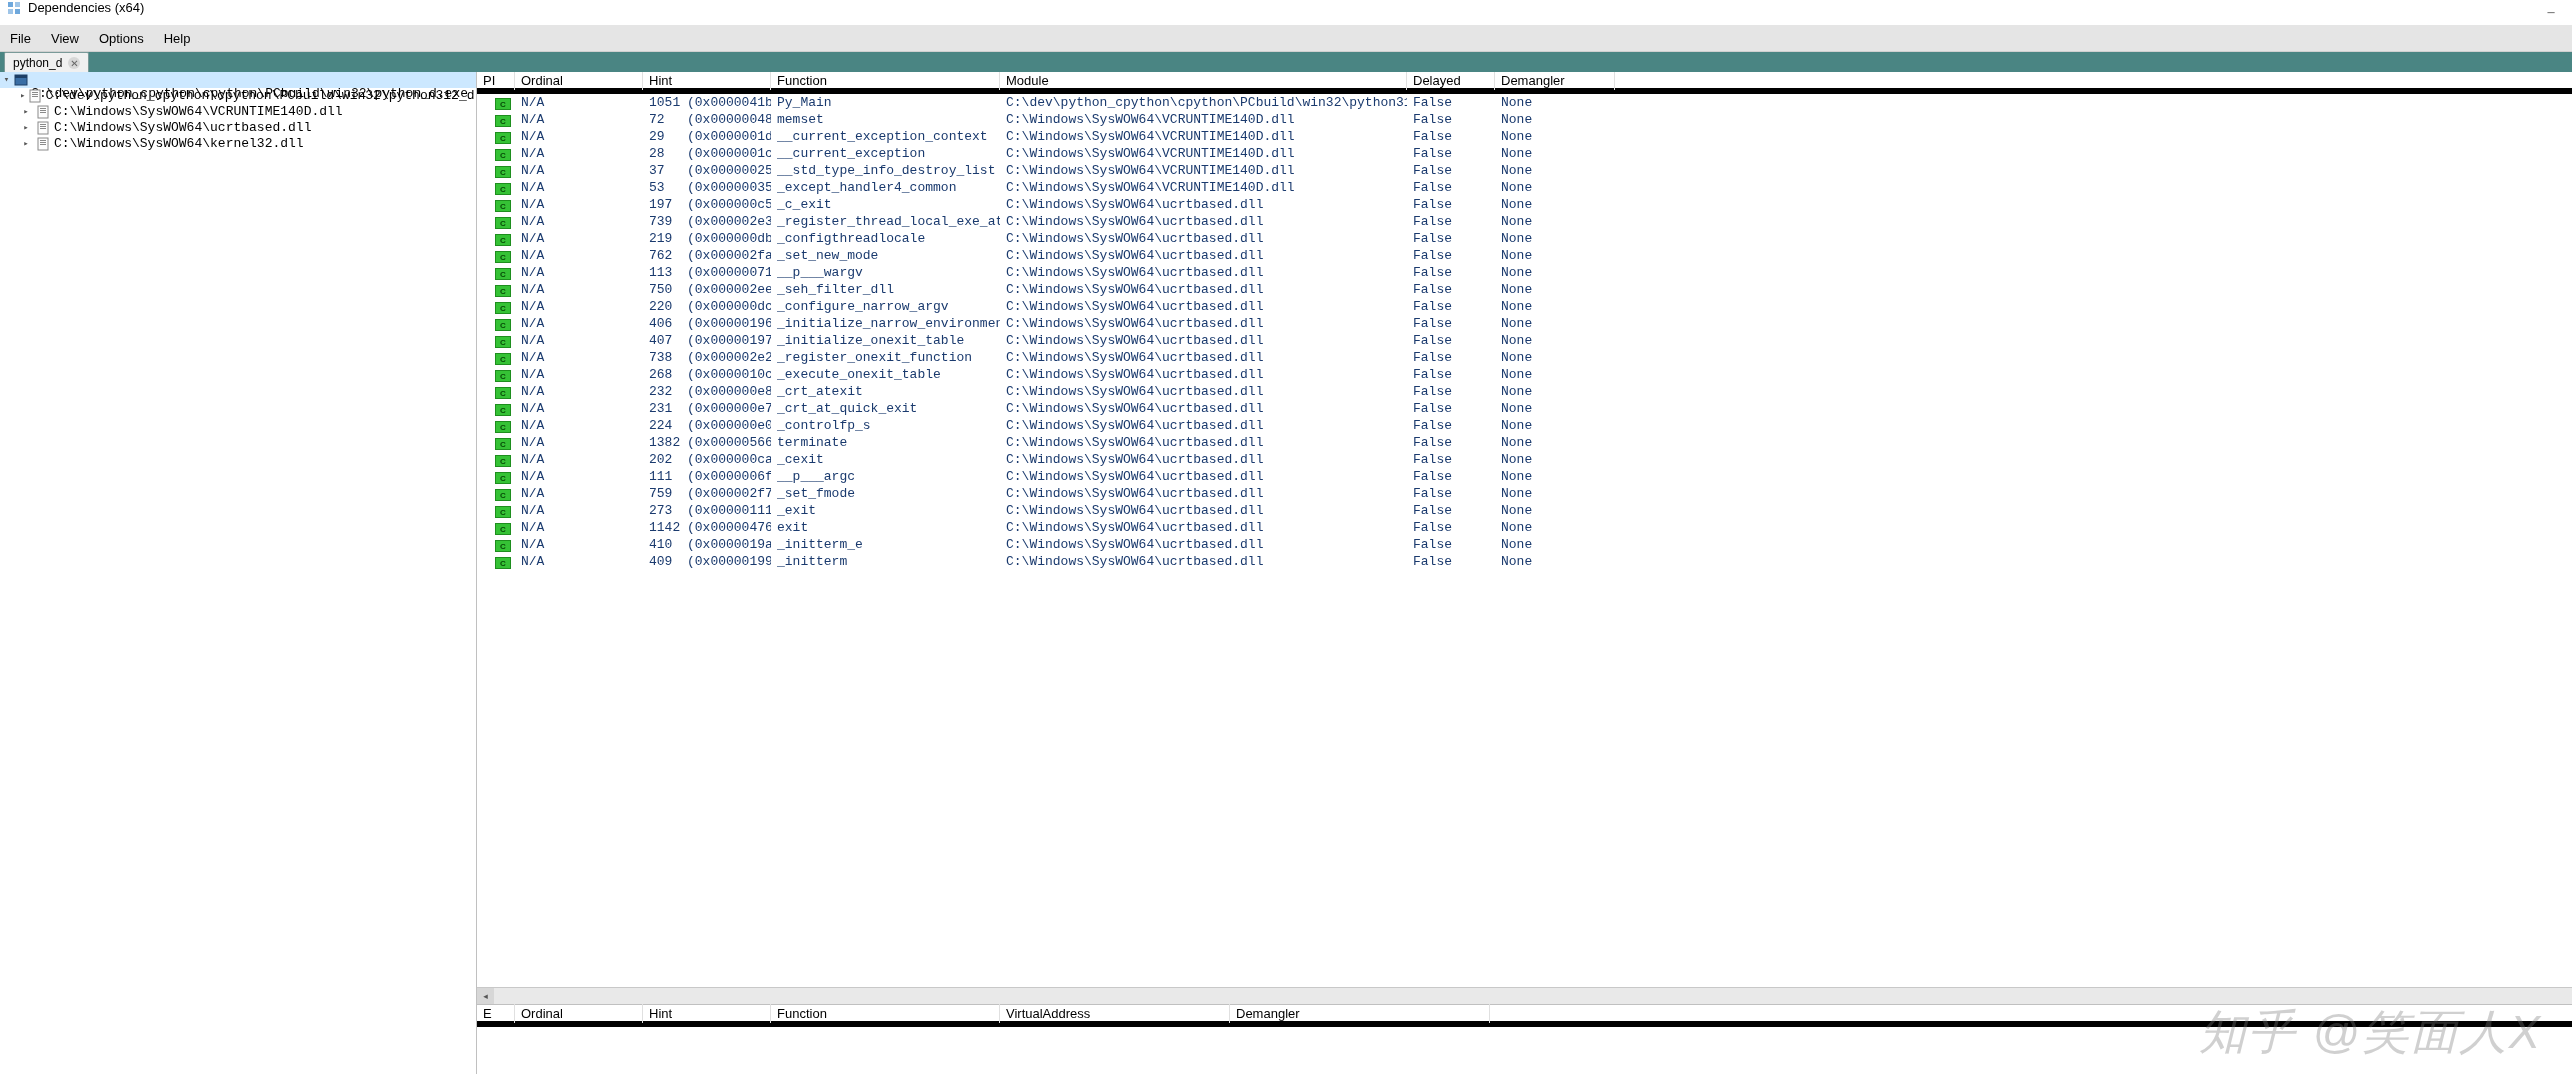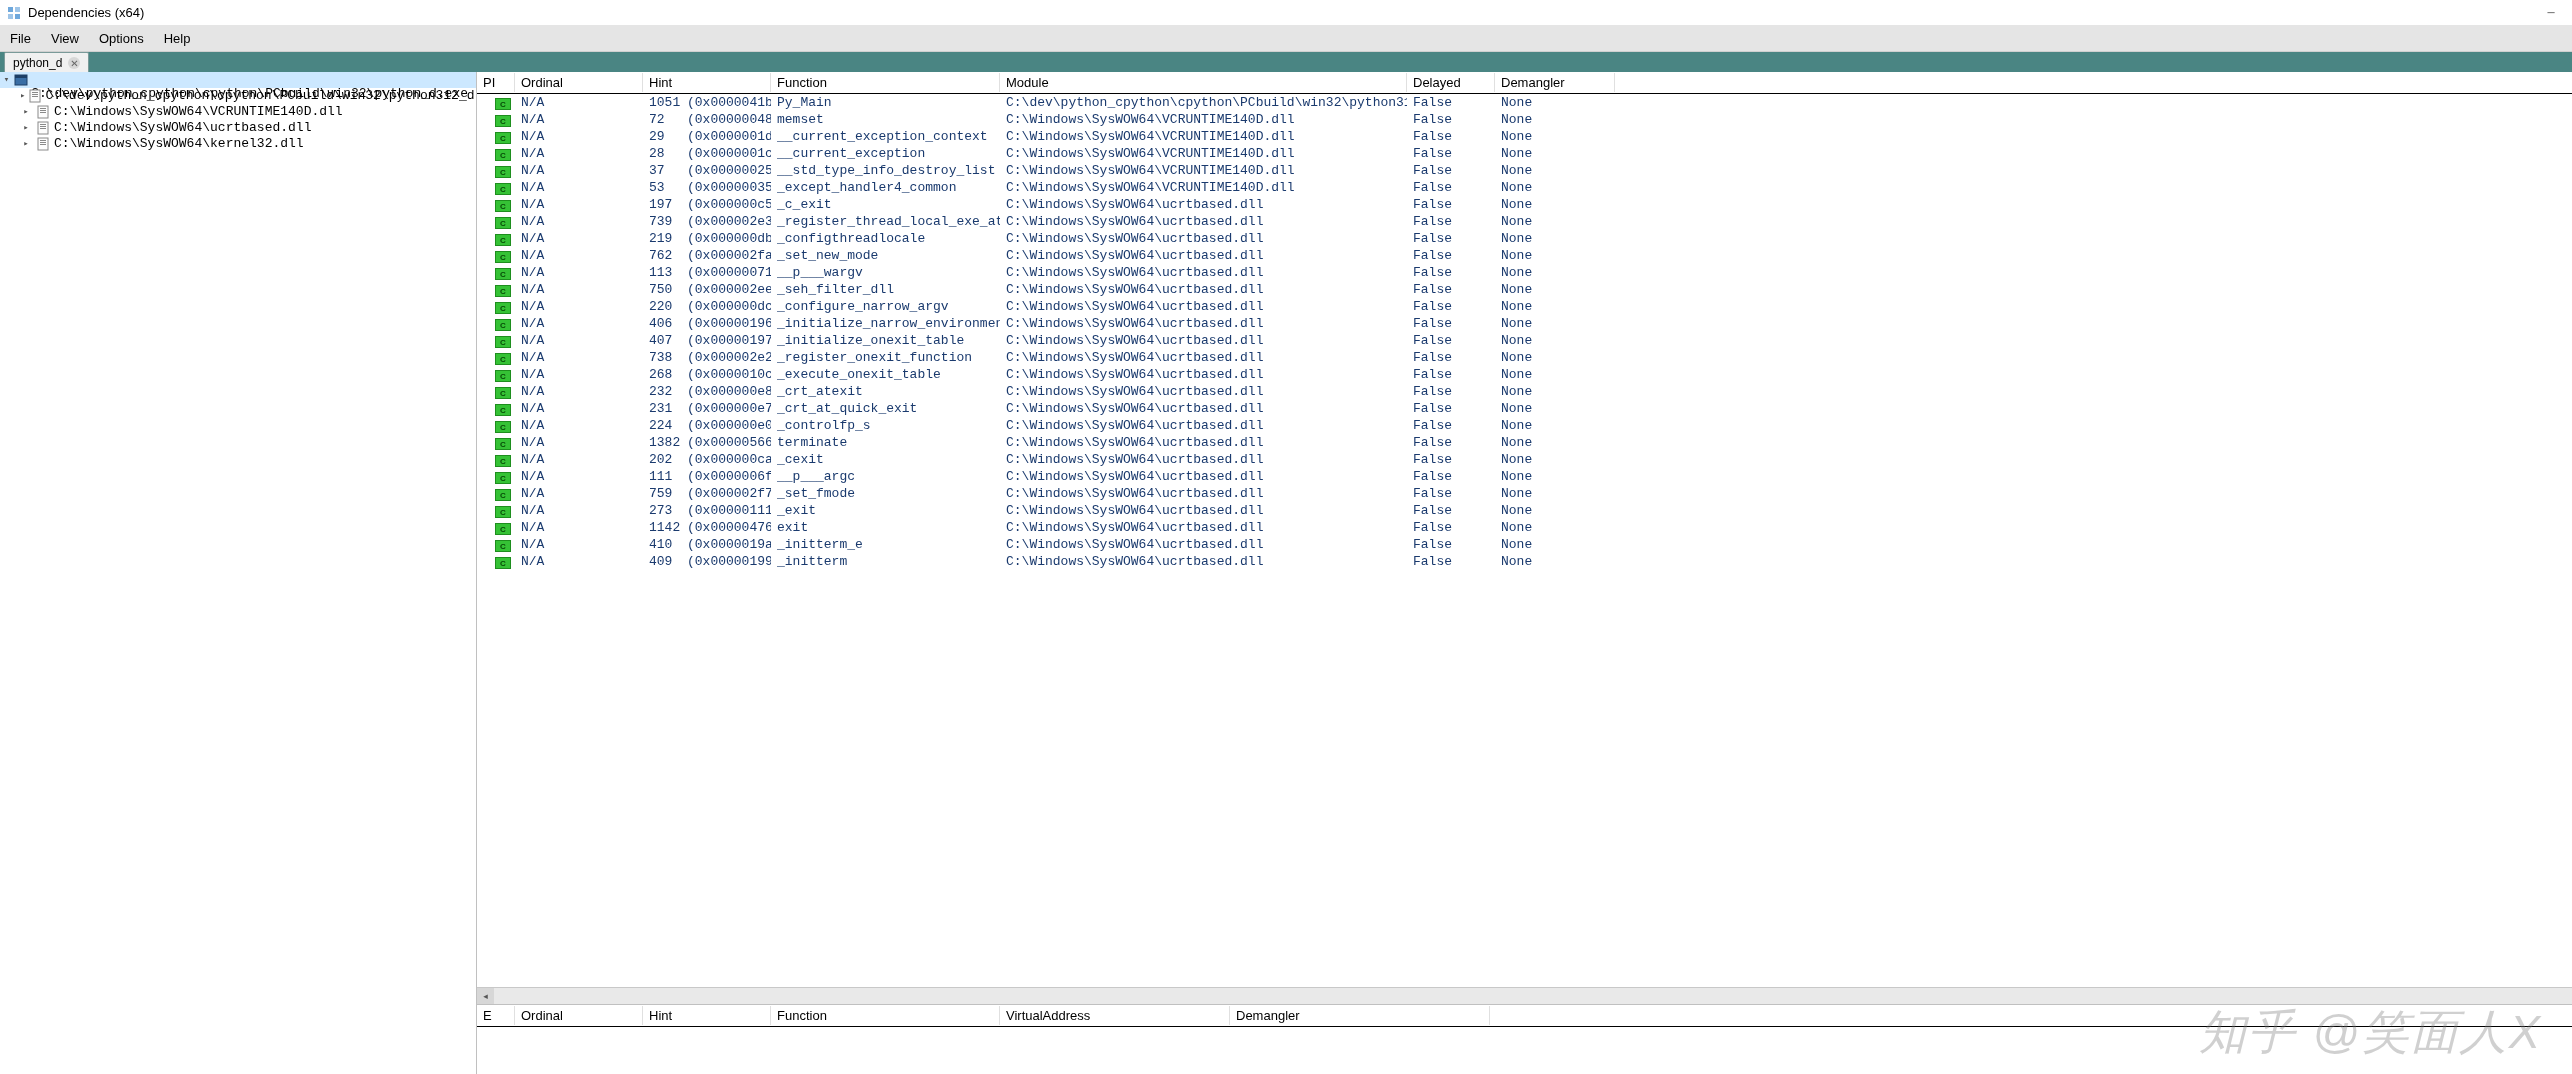--- a/index.html
+++ b/index.html
@@ -12,21 +12,21 @@
     height: 1074px;
     overflow: hidden;
     display: flex;
     flex-direction: column;
   }
   .mono { font-family: Consolas, "Courier New", monospace; font-size: 13px; }
   
   .titlebar {
     height: 26px;
     display: flex;
-    align-items: center;
+    align-items: flex-start;
     padding: 0 6px;
     background: #fff;
     border-bottom: 1px solid #e5e5e5;
   }
   .titlebar .app-icon {
     width: 16px; height: 16px; margin-right: 6px;
     display: inline-flex; align-items: center; justify-content: center;
   }
   .titlebar .wincontrols {
     margin-left: auto; display: flex;
@@ -95,21 +95,21 @@
     width: 16px; height: 14px; margin: 0 3px;
     display: inline-flex; align-items: center; justify-content: center;
   }
   .tree-row.selected { background: #cce8ff; }
   .tree-row.selected .tree-label { color: #000; margin-top: 28px; }
   
   .rightpanes {
     flex: 1; display: flex; flex-direction: column; overflow: hidden;
   }
   .grid-header {
-    height: 22px; background: #fff; border-bottom: 1px solid #000000;
+    height: 22px; background: #fff; border-bottom: 6px solid #000000;
     display: flex; align-items: center; font-size: 13px;
   }
   .grid-header .hcell {
     border-right: 1px solid #e0e0e0; padding: 2px 6px; overflow: hidden; white-space: nowrap;
   }
   .import-grid {
     flex: 1; overflow: auto; position: relative; background: #fff;
   }
   .import-row {
     display: flex; align-items: center; height: 17px;

